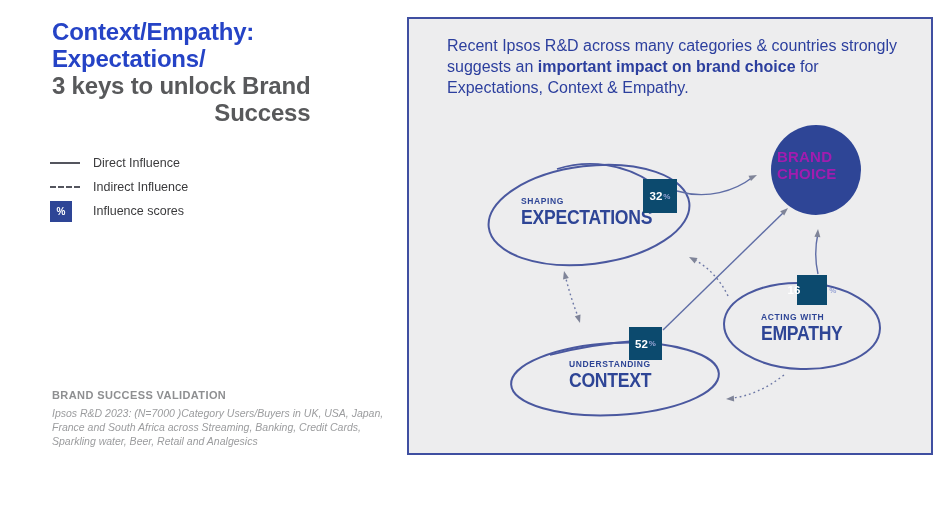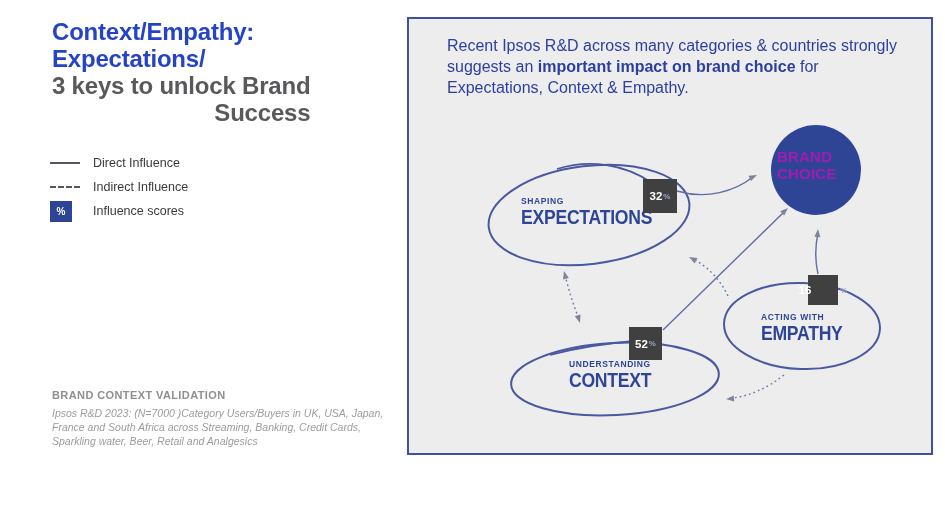--- a/index.html
+++ b/index.html
@@ -31,21 +31,21 @@
   .intro { position:absolute; left:38px; top:16px; width:455px; font-size:16px; line-height:21px; color:#2c3f9e; z-index:2; }
   .intro b { font-weight:bold; }
 
   .diagram-svg { position:absolute; left:0; top:0; width:526px; height:438px; z-index:1; }
 
   .node-label { position:absolute; z-index:3; color:#2e4596; }
   .kicker { font-size:8.5px; font-weight:bold; letter-spacing:0.6px; }
   .big-word { font-size:20px; font-weight:bold; letter-spacing:-0.3px; line-height:22px;
               display:inline-block; transform:scaleX(0.88); transform-origin:left; white-space:nowrap; }
 
-  .score-box { position:absolute; z-index:4; background:#404040; display:flex; align-items:center; justify-content:center;
+  .score-box { position:absolute; z-index:4; background:#0c4a6e; display:flex; align-items:center; justify-content:center;
                color:#ffffff; font-weight:bold; }
   .score-num { font-size:11.5px; }
   .score-unit { font-size:8px; color:#98a4d5; margin-left:1px; }
 
   .brand-text { position:absolute; left:368px; top:129px; width:80px; z-index:3; text-align:left;
                 color:#a21caf; font-weight:bold; font-size:15px; line-height:17px; letter-spacing:0.2px; }
 
   
   .logo { position:absolute; left:897px; top:446px; width:37px; height:37px; background:#c2410c;
           border-radius:2px 2px 10px 2px; z-index:5;margin-left:48px; }
@@ -79,21 +79,21 @@
     </div>
     <div class="legend-row">
       <span class="swatch-wrap">
         <span class="pct-box">%</span>
       </span>
       <span class="legend-label">Influence scores</span>
     </div>
   </div>
 
   <div class="footnote">
-    <div class="footnote-heading">BRAND CONTEXT VALIDATION</div>
+    <div class="footnote-heading">BRAND SUCCESS VALIDATION</div>
     <div class="footnote-body">Ipsos R&amp;D 2023: (N=7000 )Category Users/Buyers in UK, USA, Japan, France and South Africa across Streaming, Banking, Credit Cards, Sparkling water, Beer, Retail and Analgesics</div>
   </div>
 
   <div class="panel">
     <p class="intro"><span>Recent Ipsos R&amp;D across many categories &amp; countries strongly suggests an </span><b>important impact on brand choice</b><span> for Expectations, Context &amp; Empathy.</span></p>
 
     <svg class="diagram-svg" viewBox="0 0 526 438">
 
       <ellipse cx="180" cy="196" rx="101" ry="49" transform="rotate(-7 180 196)" fill="none" stroke="#4a589f" stroke-width="2"></ellipse>
       <path d="M 148 150 C 180 140, 216 145, 243 164" fill="none" stroke="#4a589f" stroke-width="1.8"></path>
@@ -142,21 +142,21 @@
     </div>
     <div class="score-box" style="left:220px; top:308px; width:33px; height:33px;">
       <span class="score-num">52</span>
         <span class="score-unit">%</span>
     </div>
 
     <div class="node-label" style="left:352px; top:293px;">
       <div class="kicker">ACTING WITH</div>
       <div class="big-word">EMPATHY</div>
     </div>
-    <div class="score-box" style="left:399px; top:256px; width:30px; height:30px;gap:28px;">
+    <div class="score-box" style="left:388px; top:256px; width:30px; height:30px;gap:28px;">
       <span class="score-num">16</span>
         <span class="score-unit">%</span>
     </div>
   </div>
 
   <div class="logo">
     <svg width="37" height="20" style="position:absolute; left:0; top:2px;">
       <ellipse cx="24" cy="10" rx="5.5" ry="8" fill="#00a06a"></ellipse>
       <path d="M 18.5 4 Q 15.5 10 18.5 16 Q 17 10 18.5 4 Z" fill="#f2c900" stroke="#f2c900" stroke-width="1.6"></path>
     </svg>

